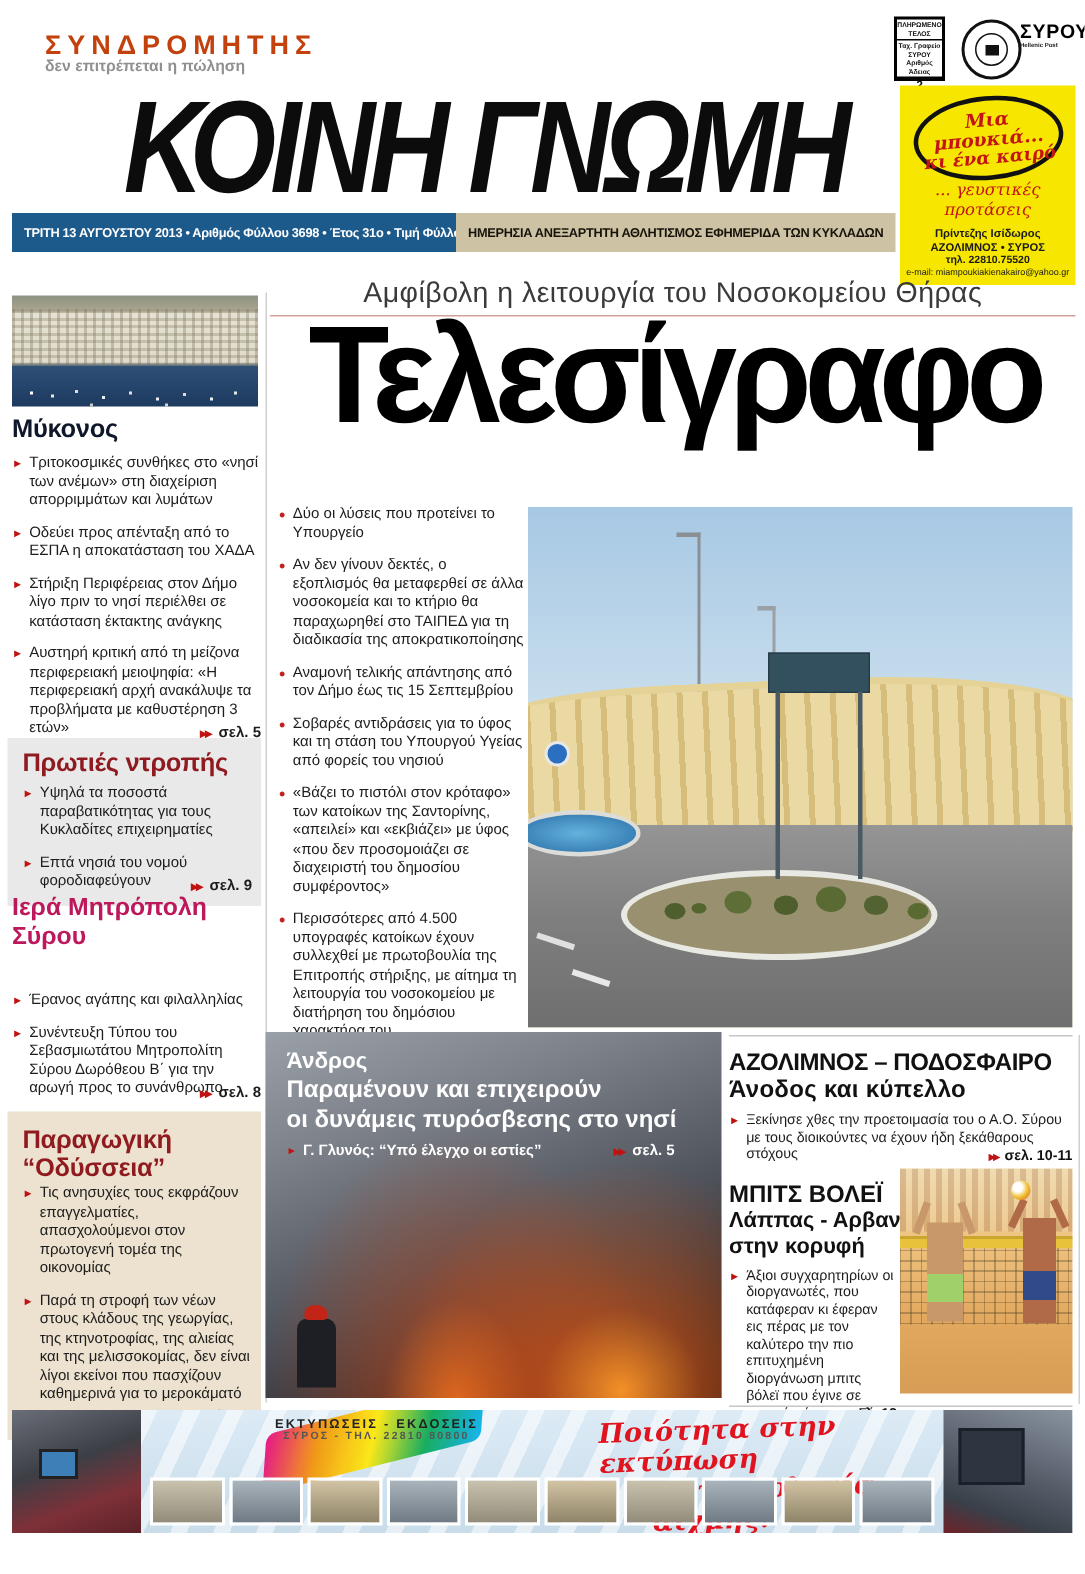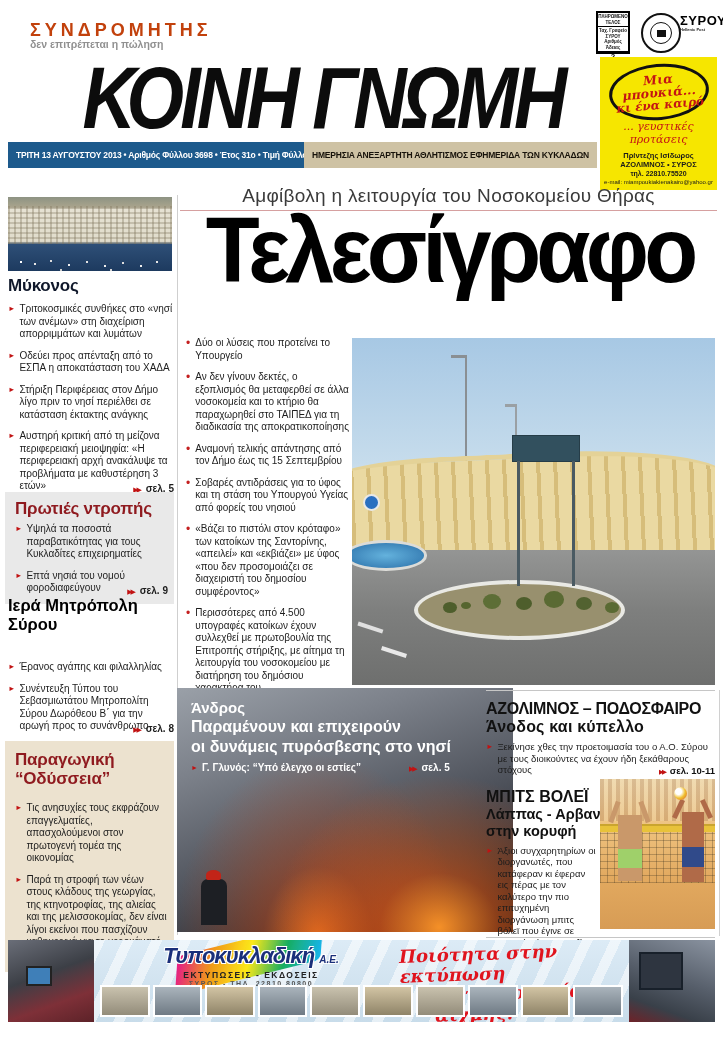--- a/index.html
+++ b/index.html
@@ -62,24 +62,24 @@
       background:linear-gradient(180deg,#8d9383 0%,#a8a38c 13%,#e6e2d3 16%,#e0dccb 60%,#2e4f77 64%,#1d3a5f 100%);}
   .myk-tex{position:absolute;left:0;right:0;top:12%;bottom:36%;
       background:repeating-linear-gradient(90deg,rgba(125,115,90,.35) 0 2px,transparent 2px 6px),
                  repeating-linear-gradient(0deg,rgba(125,115,90,.3) 0 2px,transparent 2px 5px);}
   .myk-boats{position:absolute;left:12px;bottom:8px;width:2px;height:2px;background:#fff;
       box-shadow:14px 2px 0 #e8e8e8,30px -1px 0 #ddd,48px 3px 0 #eee,66px 0 0 #e2e2e2,84px 4px 0 #eee,
                  102px 1px 0 #ddd,120px 4px 0 #eee,136px 0 0 #e6e6e6,40px 8px 0 #ccc,90px 8px 0 #d5d5d5;}
   .sb-list{left:8px;top:303px;width:166px;}
   .gray-box{left:5px;top:492px;width:169px;background:#e9e9e9;padding:7px 6px 2px 10px;box-sizing:border-box;}
   .gray-box .sec-title{margin:0 0 4px;}
-  .iera-title{left:8px;top:596px;width:130px;font-size:16.5px;line-height:19px;font-weight:800;color:#000000;}
+  .iera-title{left:8px;top:596px;width:130px;font-size:16.5px;line-height:19px;font-weight:800;color:#be185d;}
   .iera-list{left:8px;top:661px;width:166px;}
   .beige-box{left:5px;top:741px;width:169px;background:#ece2cf;padding:9px 7px 4px 10px;box-sizing:border-box;}
-  .beige-box .sec-title{margin:0 0 14px;line-height:19px;}
+  .beige-box .sec-title{margin:0 0 2px;line-height:19px;}
   .beige-box .txt,.gray-box .txt,.iera-list .txt,.sb-list .txt{font-size:10px;}
 
   
   .lead-list{left:186px;top:337px;width:163px;}
   .lead-list .mk{font-size:12px;line-height:12px;color:#c42020;margin-right:5px;}
   .lead-list .itm{margin-bottom:9px;}
   .lead-page{text-align:right;font-size:11px;font-weight:bold;margin-top:2px;}
   .lead-page .arr{color:#c11212;font-size:7px;letter-spacing:-2px;margin-right:3px;}
 
   
@@ -104,21 +104,21 @@
   .h-lamp2{position:absolute;left:45%;top:19%;width:2px;height:30%;background:#9aa0a4;}
   .h-lamp2:before{content:"";position:absolute;left:-10px;top:0;width:12px;height:3px;background:#9aa0a4;}
   .h-fountain{position:absolute;left:-2%;bottom:33%;width:21%;height:7%;border:3px solid #dcdcd8;border-radius:50%;
       background:radial-gradient(#64b2dd,#2a6fa8);}
   .h-rbsign{position:absolute;left:3%;top:45%;width:13px;height:13px;border-radius:50%;
       background:#2a6fc0;border:2px solid #e8e8e8;}
   .h-dash{position:absolute;bottom:9%;left:8%;width:26px;height:4px;background:#e8e8e8;transform:rotate(18deg);
       box-shadow:55px 26px 0 #e0e0e0,-30px -16px 0 #e0e0e0;}
 
   
-  .fire{left:177px;top:688px;width:336px;height:244px;overflow:hidden;
+  .fire{left:177px;top:688px;width:304px;height:244px;overflow:hidden;
       background:radial-gradient(ellipse at 78% 98%,rgba(255,150,40,.95) 0%,rgba(230,90,20,.55) 16%,transparent 45%),
                  radial-gradient(ellipse at 42% 102%,rgba(255,120,30,.85) 0%,rgba(200,70,20,.45) 20%,transparent 52%),
                  linear-gradient(160deg,#9aa0a8 0%,#7c818a 25%,#4e525b 58%,#23252b 86%,#141518 100%);}
   .fireman{position:absolute;left:7%;bottom:3%;width:26px;height:46px;background:#1d1f24;border-radius:7px 7px 0 0;}
   .fireman:before{content:"";position:absolute;left:5px;top:-9px;width:15px;height:10px;border-radius:50% 50% 20% 20%;background:#c22418;}
   .fire-ov{position:absolute;left:14px;top:10px;right:14px;color:#fff;}
   .fire-k{font-size:15px;font-weight:800;line-height:19px;}
   .fire-h{font-size:16px;font-weight:800;line-height:19.5px;}
   .fire-q{display:flex;align-items:center;margin-top:6px;font-size:10px;font-weight:bold;}
   .fire-q .mk{font-size:7px;line-height:10px;}
@@ -415,24 +415,20 @@
     <div class="v-ball"></div>
   </div>
 </div>
 <div class="abs edge-line"></div>
 
 <div class="abs footer">
   <div class="f-left"></div>
   <div class="f-right"></div>
   <div class="f-brand">
     <div class="f-splash"></div>
-    <div class="f-name">
-      <span>Τυποκυκλαδική</span>
-      <span class="suffix">Α.Ε.</span>
-    </div>
     <div class="f-line1">ΕΚΤΥΠΩΣΕΙΣ - ΕΚΔΟΣΕΙΣ</div>
     <div class="f-line2">ΣΥΡΟΣ - ΤΗΛ. 22810 80800</div>
   </div>
   <div class="f-slogan">
     <div class="f-sl1">Ποιότητα στην εκτύπωση</div>
     <div class="f-sl2">με τεχνολογία αιχμής!</div>
   </div>
   <div class="f-thumbs">
     <div class="th"></div>
     <div class="th"></div>

